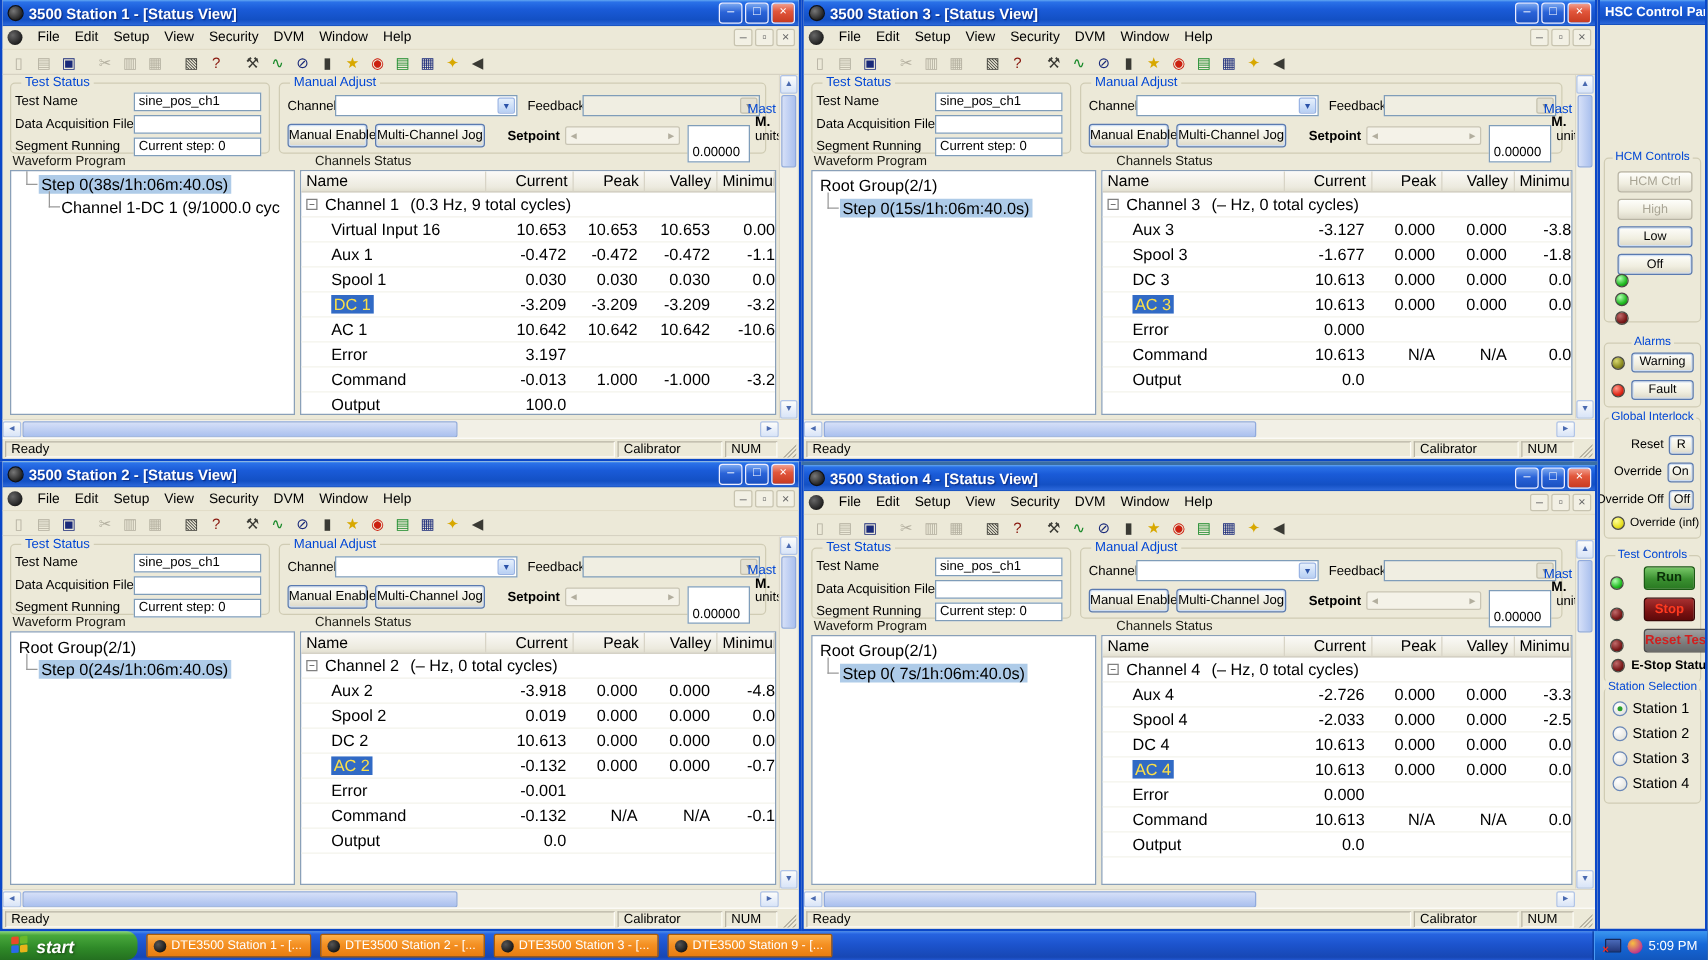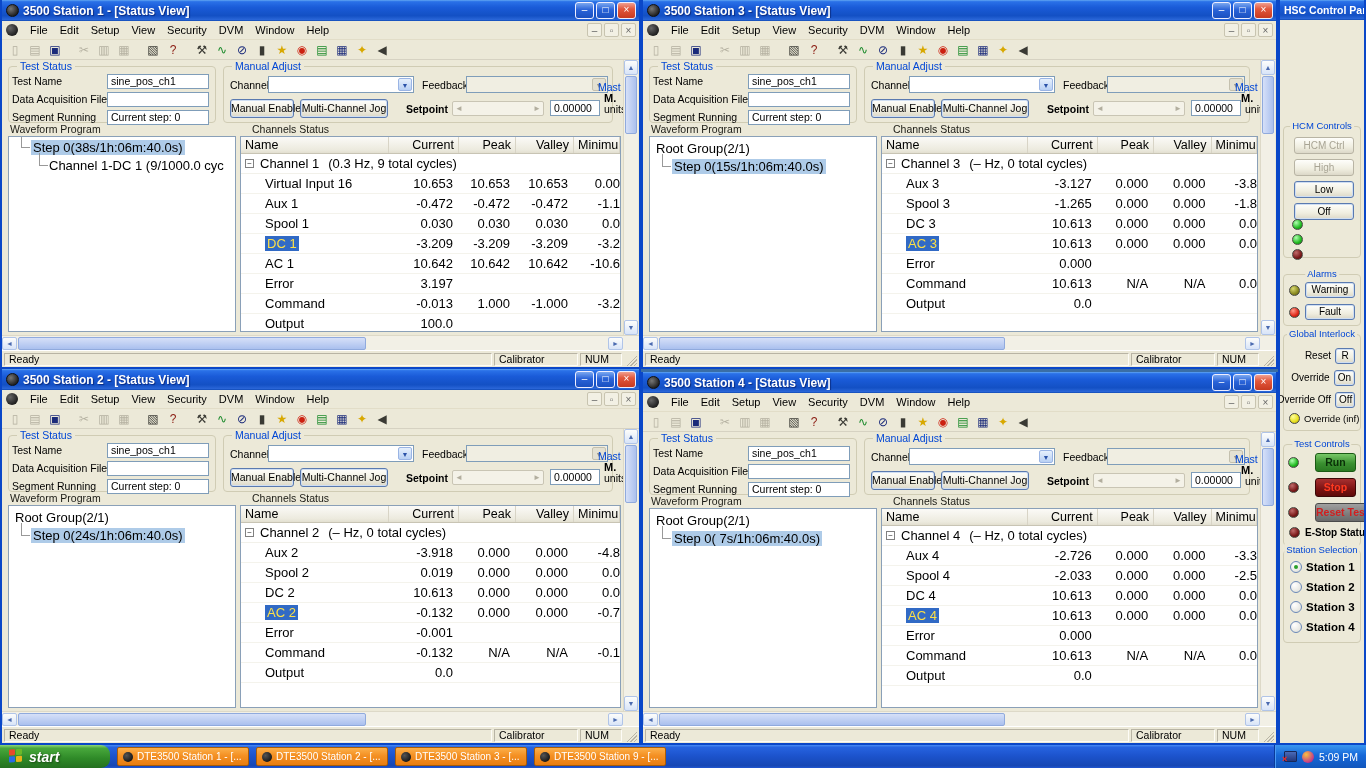--- a/index.html
+++ b/index.html
@@ -64,21 +64,21 @@
     background:linear-gradient(180deg,#e6f0fc,#b8d0f4);border:1px solid #9ab4e4;color:#2a52a8;
     font-size:7px;text-align:center;line-height:13px}
   .combo.dis .combo-btn{background:#e4e1d2;border-color:#c4c0ae;color:#9a968a}
   .xp-btn{position:absolute;height:19px;background:linear-gradient(180deg,#fefefb,#f0eee0 60%,#dcd8c8);
     border:1px solid #5a7ab0;border-radius:3px;font-size:10.5px;text-align:center;line-height:17px;
     box-shadow:inset 0 0 0 1px #cfdef2;white-space:nowrap;cursor:default}
   .sp-label{position:absolute;font-weight:bold;font-size:10.5px}
   .slider{position:absolute;height:15px;border:1px solid #c9c5b4;background:#f4f2e8;border-radius:2px;
     display:flex;justify-content:space-between;align-items:center;color:#b2ae9e;font-size:8px;padding:0 2px}
   .sp-value{position:absolute;height:16px;background:#fff;border:1px solid #7f9db9;font-size:10.5px;
-    padding:0 3px;line-height:14px}
+    padding:14px 3px;line-height:14px}
   .units-label{position:absolute;font-size:10.5px}
   .mast-clip{position:absolute;right:18px;top:22px;width:23px;overflow:hidden;line-height:11px;white-space:nowrap}
   .mast1{color:var(--gb-label);font-size:10.5px}
   .mast2{font-weight:bold;font-size:11px;padding-left:6px}
 
   .sec-label{position:absolute;top:63px;font-size:10.5px;color:#1a1a14}
   .wf-label{left:8px}.cs-label{left:250px}
 
   .tree-panel{position:absolute;left:6px;top:76px;bottom:3px;width:228px;background:#fff;
     border:1px solid #8aa0b8;overflow:hidden;font-size:13px}
@@ -156,27 +156,27 @@
   .led-yellow{background:radial-gradient(circle at 35% 30%,#ffff9a,#e8e020 60%,#a8a010)}
   .hcm-led{position:absolute;left:8px}
   .alarm-row{position:absolute;left:5px;right:5px;display:flex;align-items:center;gap:5px}
   .alarm-btn{flex:1;height:16px;background:linear-gradient(180deg,#fefefb,#f0eee0 60%,#dcd8c8);
     border:1px solid #5a7ab0;border-radius:3px;font-size:10px;text-align:center;line-height:14px;box-shadow:inset 0 0 0 1px #cfdef2}
   .lock-row{position:absolute;left:4px;right:5px;display:flex;align-items:center;justify-content:flex-end;gap:4px;height:17px}
   .lock-label{font-size:10px;white-space:nowrap}
   .lock-btn{min-width:20px;height:16px;background:linear-gradient(180deg,#fefefb,#f0eee0 60%,#dcd8c8);
     border:1px solid #5a7ab0;border-radius:3px;font-size:10px;text-align:center;line-height:14px;padding:0 3px;box-shadow:inset 0 0 0 1px #cfdef2}
   .ovinf-row{position:absolute;left:5px;display:flex;align-items:center;gap:4px;font-size:9.5px;white-space:nowrap}
-  .test-row{position:absolute;left:4px;right:4px;display:flex;align-items:center;gap:16px}
+  .test-row{position:absolute;left:4px;right:4px;display:flex;align-items:flex-end;gap:16px}
   .test-btn{flex:1;height:19px;border-radius:3px;font-size:10.5px;font-weight:bold;text-align:center;line-height:17px;white-space:nowrap}
   .btn-run{background:linear-gradient(180deg,#78c868,#3a9030 55%,#2a7a22);border:1px solid #1a5a14;color:#0a3008}
   .btn-stop{background:linear-gradient(180deg,#a83030,#7a1212 60%,#5e0a0a);border:1px solid #3a0808;color:#ff3a20}
   .btn-reset{background:linear-gradient(180deg,#a0a0a0,#7c7c7c 60%,#6a6a6a);border:1px solid #4a4a4a;color:#d02020}
   .estop-row{position:absolute;left:5px;display:flex;align-items:center;gap:5px;font-size:10px;font-weight:bold;white-space:nowrap}
-  .sta-row{position:absolute;left:6px;display:flex;align-items:center;gap:4px;font-weight:bold;font-size:11.5px;white-space:nowrap}
+  .sta-row{position:absolute;left:6px;display:flex;align-items:center;gap:4px;font-weight:normal;font-size:11.5px;white-space:nowrap}
   .radio{width:12px;height:12px;border-radius:50%;border:1px solid #6a88b8;background:radial-gradient(circle at 35% 30%,#fff,#dcdcd4);position:relative;flex:0 0 auto}
   .radio.sel::after{content:"";position:absolute;left:3px;top:3px;width:4px;height:4px;border-radius:50%;background:#2aa02a}
 
   
   .taskbar{position:absolute;left:0;top:745px;width:1366px;height:23px;display:flex;align-items:center;
     background:linear-gradient(180deg,#4a8cf4 0%,#2663e0 10%,#1c53cc 48%,#1747b4 90%,#2156d0 100%)}
   .start-btn{width:110px;height:23px;flex:0 0 auto;display:flex;align-items:center;gap:5px;padding-left:9px;
     background:linear-gradient(180deg,#8ed678 0%,#48a83c 14%,var(--start-green) 58%,#247020 100%);
     border-radius:0 9px 9px 0;color:#fff;font-weight:bold;font-style:italic;font-size:14px;text-shadow:1px 1px 2px #1a4a14}
   .start-flag{width:15px;height:15px;display:grid;grid-template-columns:6px 6px;grid-template-rows:6px 6px;gap:1px;transform:skewY(-4deg)}
@@ -469,21 +469,21 @@
             <div class="tbl-row">
               <span class="td c-name"><span>Aux 3</span></span>
               <span class="td c-cur">-3.127</span>
               <span class="td c-peak">0.000</span>
               <span class="td c-val">0.000</span>
               <span class="td c-min">-3.8</span>
             </div>
 
             <div class="tbl-row">
               <span class="td c-name"><span>Spool 3</span></span>
-              <span class="td c-cur">-1.265</span>
+              <span class="td c-cur">-1.677</span>
               <span class="td c-peak">0.000</span>
               <span class="td c-val">0.000</span>
               <span class="td c-min">-1.8</span>
             </div>
 
             <div class="tbl-row">
               <span class="td c-name"><span>DC 3</span></span>
               <span class="td c-cur">10.613</span>
               <span class="td c-peak">0.000</span>
               <span class="td c-val">0.000</span>

